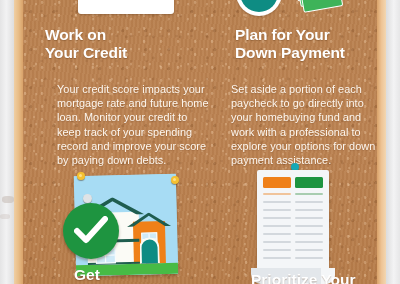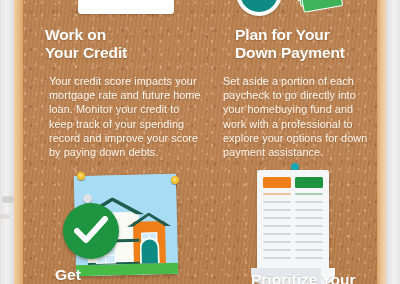--- a/index.html
+++ b/index.html
@@ -102,21 +102,21 @@
     letter-spacing: -0.1px;
     text-shadow: 0 1px 1px rgba(90,52,20,.35);
     margin: 0;
     white-space: pre-line;
   }
   .card-body {
     color: #fdf6ee;
     font-size: 10.9px;
     line-height: 14.2px;
     letter-spacing: 0.05px;
-    margin: 4px;
+    margin: 12px;
     text-shadow: 0 1px 1px rgba(90,52,20,.22);
   }
 
   .bottom-heading {
     position: absolute;
     color: #ffffff;
     font-size: 15.5px;
     font-weight: bold;
     line-height: 17.5px;
     text-shadow: 0 1px 1px rgba(90,52,20,.35);
@@ -392,21 +392,21 @@
     <div class="pin-round yellow" style="left:54px; top:172px;"></div>
     <div class="pin-round yellow" style="left:148px; top:176px;"></div>
 
     <div class="badge-pin"></div>
     <div class="check-badge">
       <svg width="34" height="30" viewBox="0 0 34 30">
         <path d="M3 15 L12 24 L31 3" fill="none" stroke="#ffffff" stroke-width="6" stroke-linecap="round" stroke-linejoin="round"></path>
       </svg>
     </div>
 
-    <div class="bottom-heading" style="left:32px; top:266px; width:140px;">Get</div>
+    <div class="bottom-heading" style="left:51px; top:266px; width:140px;">Get</div>
 
     <div class="doc-pin"></div>
     <div class="doc">
       <div class="doc-hdr orange"></div>
       <div class="doc-hdr green"></div>
 
       <div class="doc-line tint-o" style="left:6px;  top:23px; width:28px;"></div>
       <div class="doc-line tint-g" style="left:38px; top:23px; width:28px;"></div>
 
       <div class="doc-line" style="left:6px;  top:31px; width:28px;"></div>

